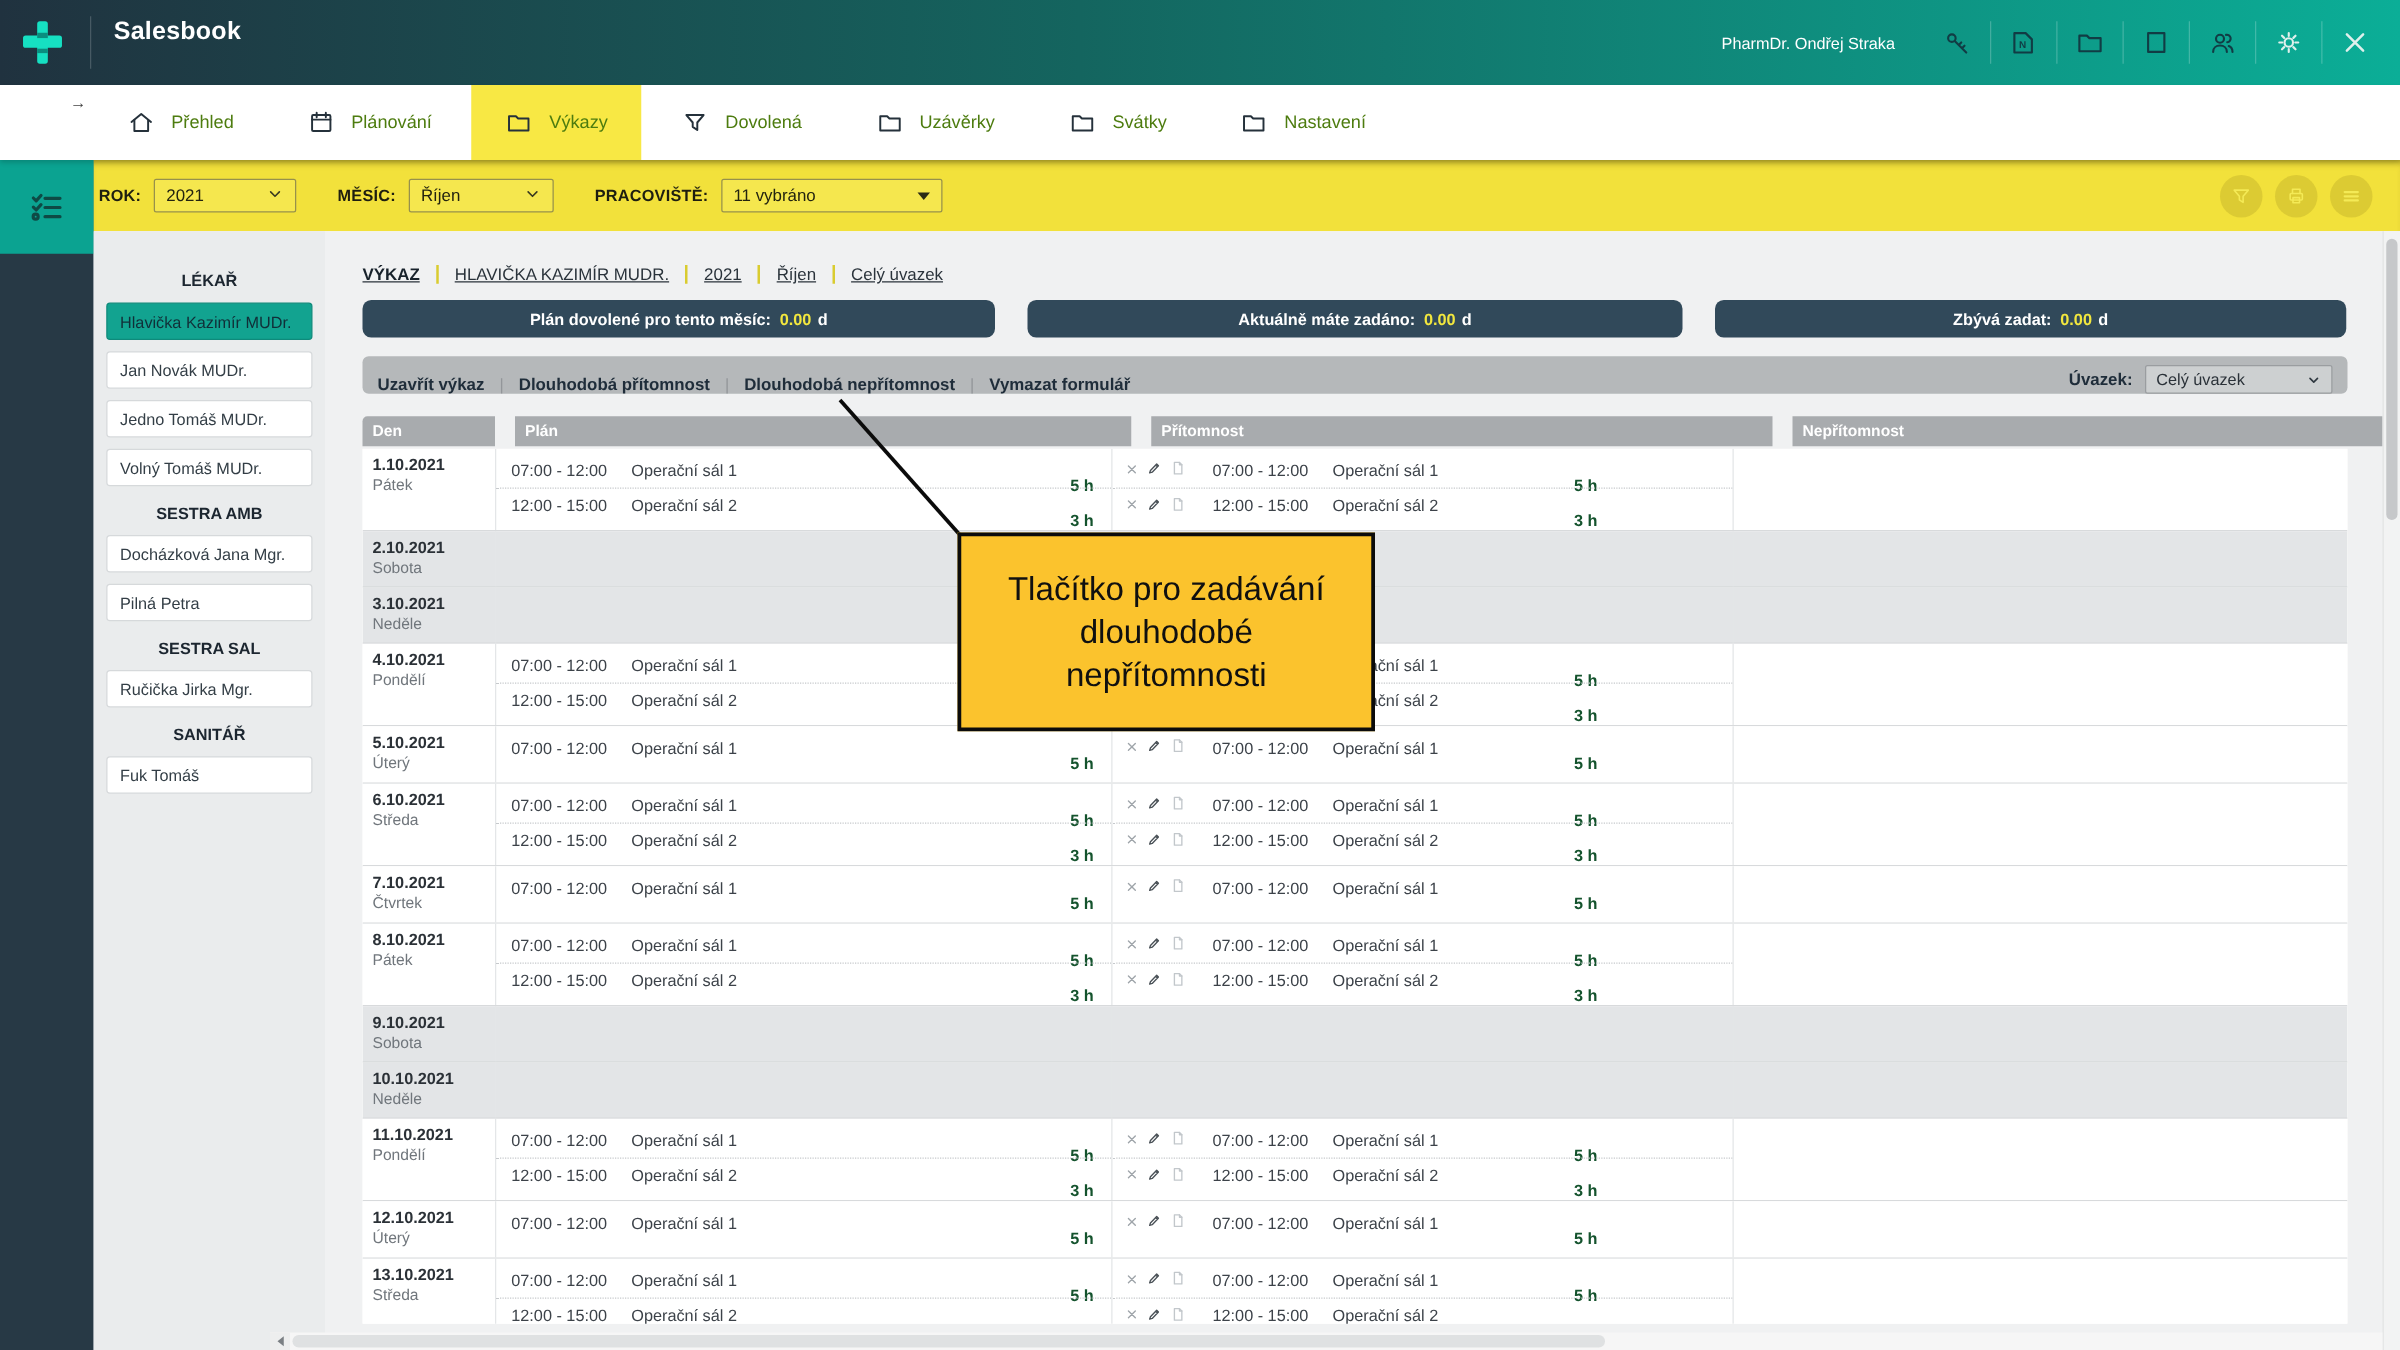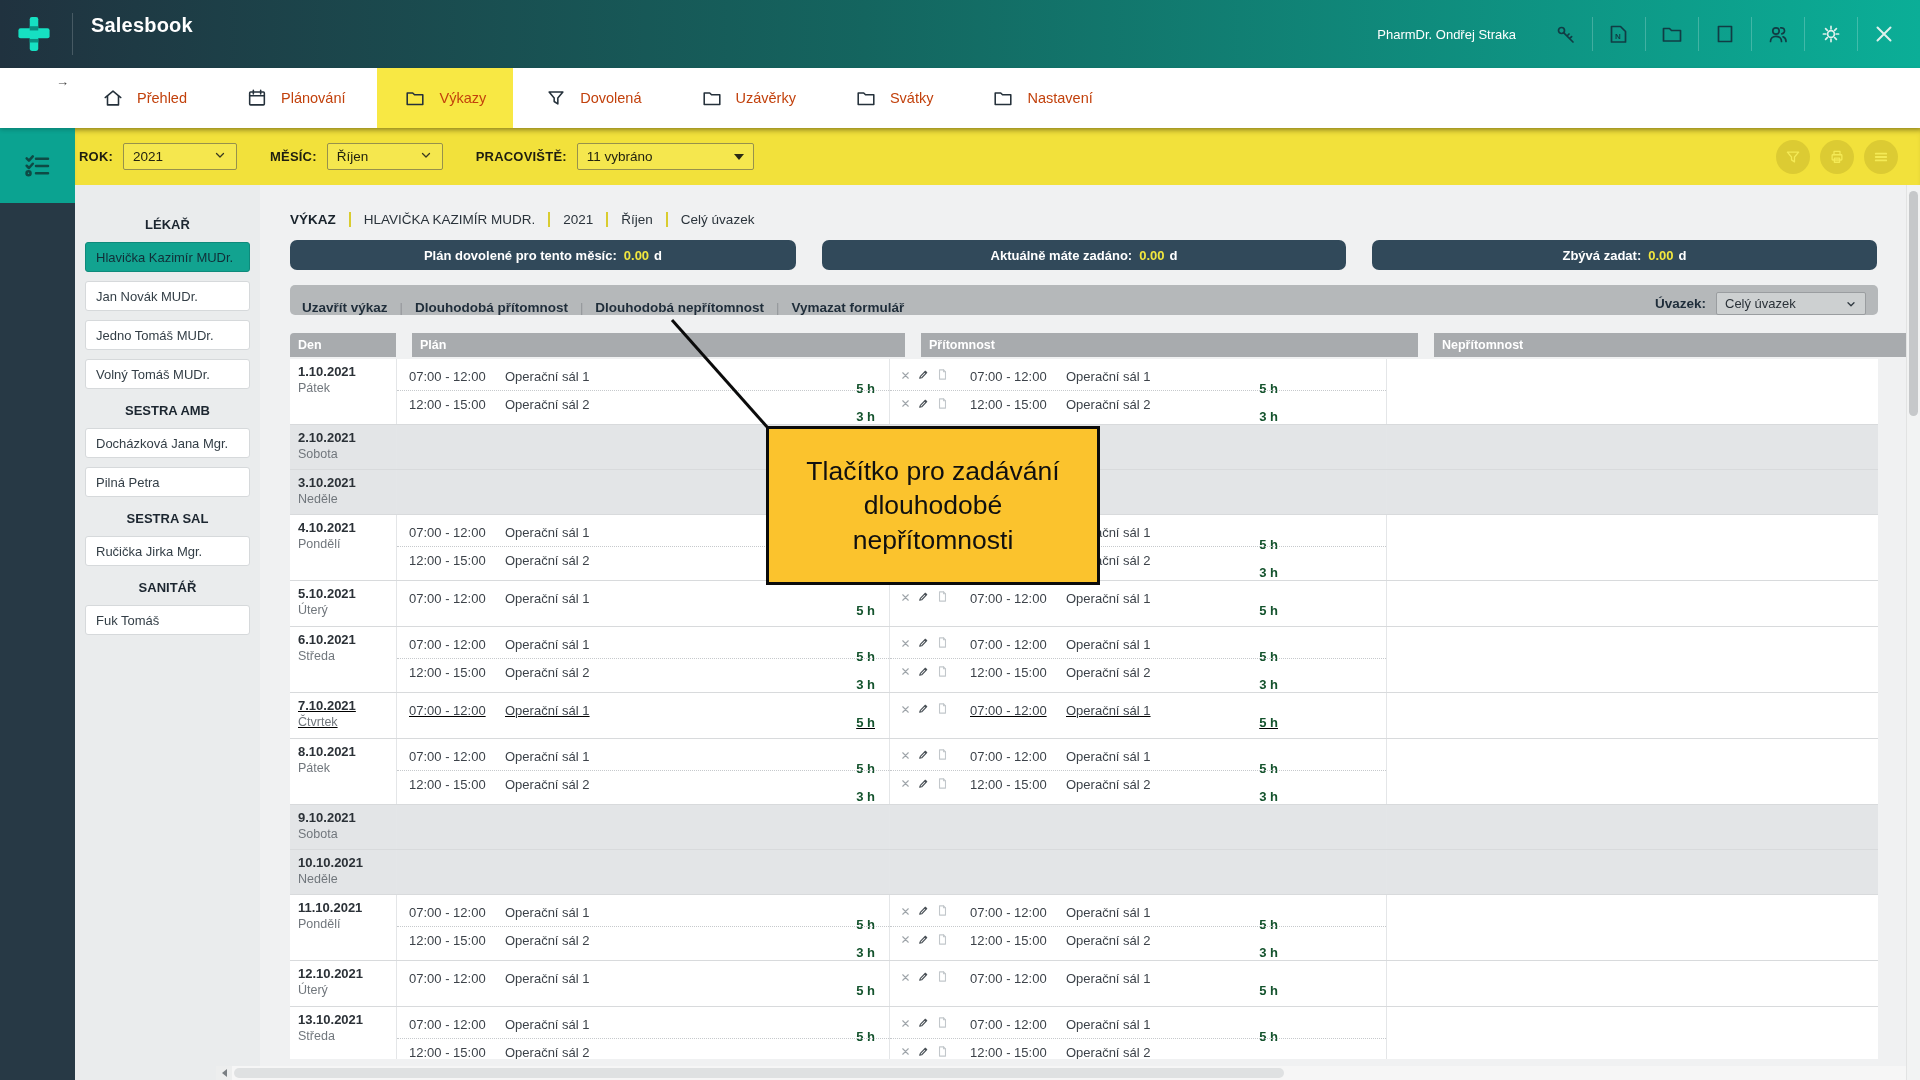--- a/index.html
+++ b/index.html
@@ -24,21 +24,21 @@
   .hdr-btn.light .icn{color:#DFF0EC;}
   .hdr-sep{width:1px; height:34px; background:rgba(255,255,255,.22);}
   .icn{display:inline-flex;}
   .icn svg{display:block;}
 
   
   .nav-bar{height:60px; background:#fff; display:flex; align-items:stretch; padding-left:75px;
     position:relative; box-shadow:0 2px 4px rgba(0,0,0,.18); z-index:5;}
   .nav-arrow{position:absolute; left:56px; top:6px; font-size:13px; color:#444;}
   .nav-tab{display:flex; align-items:center; gap:13px; padding:0 27px; margin-right:5px;
-    font-size:14.5px; color:#c2410c; cursor:pointer;}
+    font-size:14.5px; color:#4d7c0f; cursor:pointer;}
   .nav-tab .icn{color:#25313B;}
   .nav-tab.active{background:var(--tab-yellow);}
 
   
   .body-row{display:flex; height:952px;}
   .left-rail{width:75px; background:var(--rail); flex:none; display:flex; flex-direction:column;}
   .rail-badge{height:75px; background:var(--teal); display:flex; align-items:center; justify-content:center; color:#0E4A45;}
   .right-col{flex:1; display:flex; flex-direction:column; min-width:0;}
 
   
@@ -63,21 +63,21 @@
   .content-row{flex:1; display:flex; background:#F0F1F2; min-height:0;}
   .sidebar{width:185px; flex:none; background:#EAECED; padding-top:18px;}
   .side-title{font-size:13px; font-weight:bold; color:#1C2630; text-align:center; margin:14px 0 10px;}
   .side-item{height:30px; background:#fff; border:1px solid #D6D9DB; border-radius:3px;
     margin:0 10px 9px 10px; display:flex; align-items:center; padding-left:10px;
     font-size:13px; color:#333E46; cursor:pointer; white-space:nowrap; overflow:hidden;}
   .side-item.selected{background:#12A390; border-color:#0E8A7B; color:#112F38;}
 
   .main{flex:1; margin-left:30px; position:relative; min-width:0;}
 
-  .breadcrumb{margin-top:27px; display:flex; align-items:center; gap:13px; font-size:13.5px; color:#2A333B;}
+  .breadcrumb{margin-top:27px; display:flex; align-items:center; gap:13px; font-size:13.5px; color:#2A333B;text-decoration:underline;}
   .bc-item.first{font-weight:bold; color:#18222B;}
   .bc-sep{width:2px; height:15px; background:#D9CC30;}
 
   .pills{display:flex; gap:26px; margin-top:13px; width:1588px;}
   .pill{height:30px; border-radius:7px; background:var(--pill-navy); color:#fff; font-size:13px;
     font-weight:bold; display:flex; align-items:center; justify-content:center;}
   .pill-value{color:#F2E73E; margin-left:7px;}
   .pill-unit{margin-left:5px;}
 
   .toolbar{margin-top:15px; height:30px; width:1588px; background:#B5B8BA; border-radius:5px;
@@ -680,21 +680,21 @@
                             </svg>
                           </span></span>
                       </span>
                       <span class="sl-time">12:00 - 15:00</span>
                       <span class="sl-place">Operační sál 2</span>
                       <span class="sl-hours">3 h</span>
                     </div>
                   </div>
                   <div class="cell"></div>
                 </div>
-                <div class="day-row" style="height: 46px; text-decoration: underline;">
+                <div class="day-row" style="height: 46px;">
                   <div class="cell den-cell">
                     <div class="den-date">7.10.2021</div>
                     <div class="den-day">Čtvrtek</div>
                   </div>
                   <div class="cell shift-cell">
                     <div class="shift-line plan">
                       <span class="sl-time">07:00 - 12:00</span>
                       <span class="sl-place">Operační sál 1</span>
                       <span class="sl-hours">5 h</span>
                     </div>

